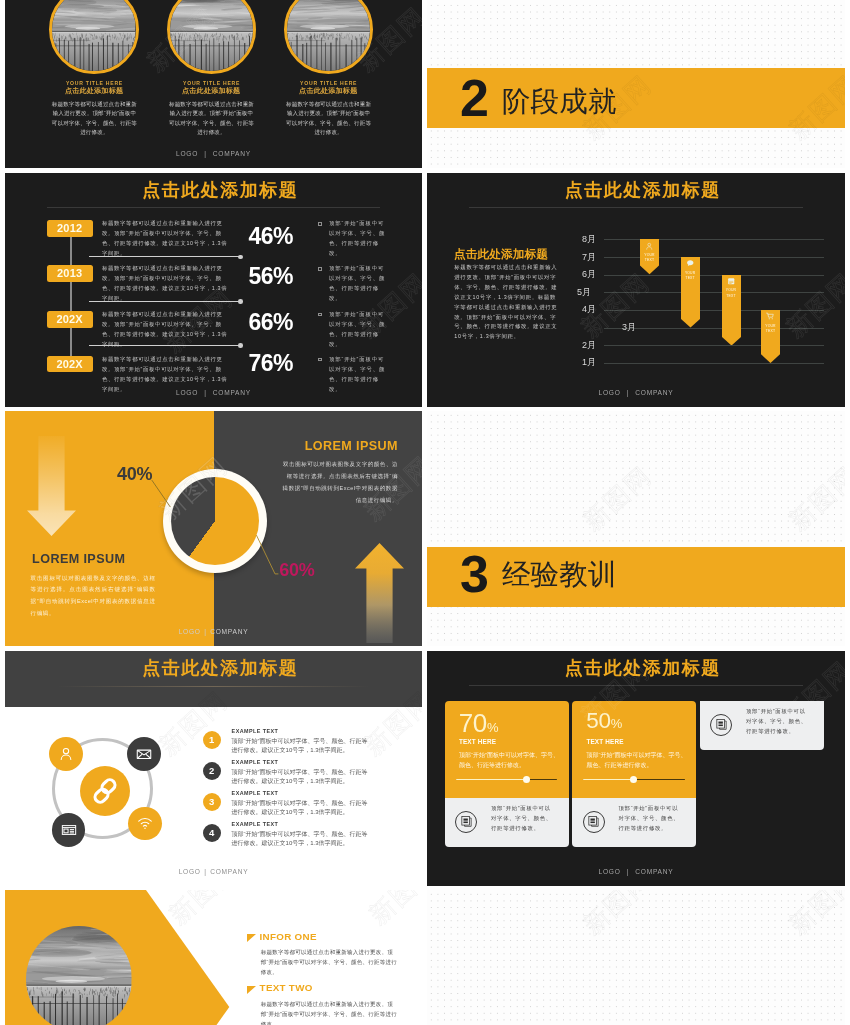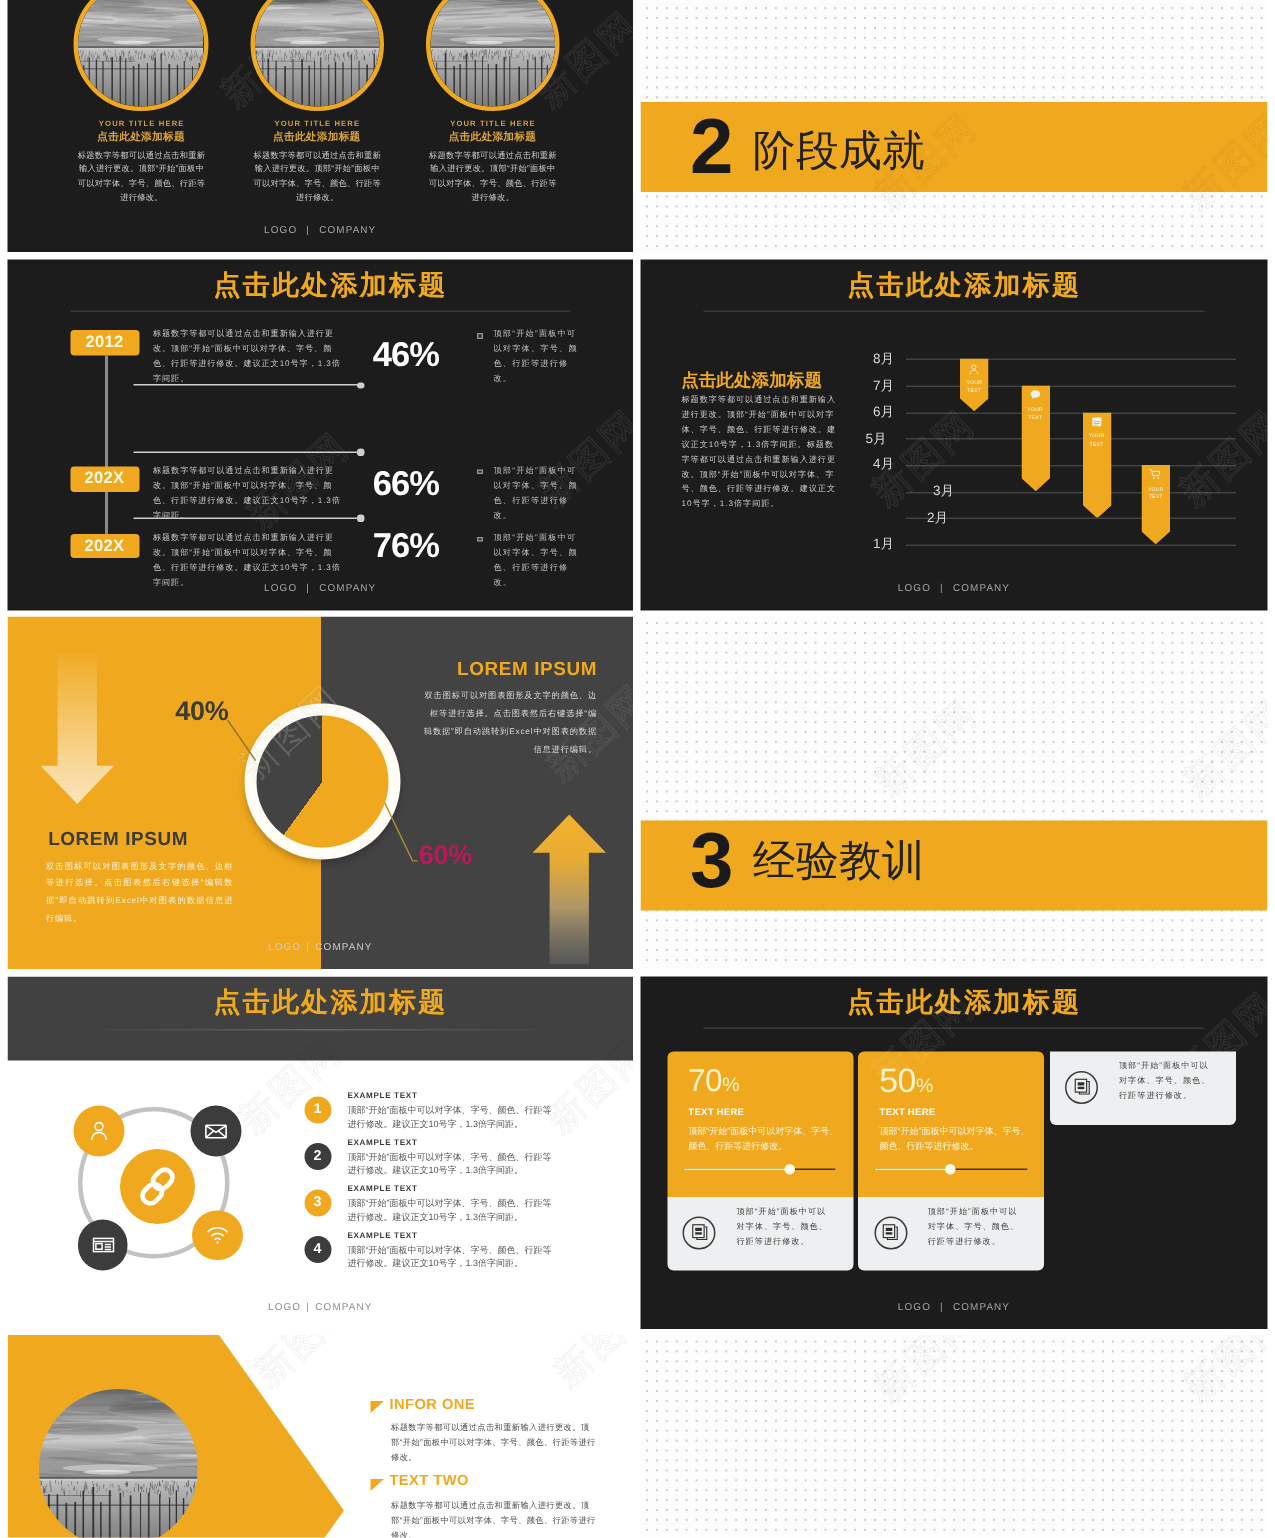--- a/index.html
+++ b/index.html
@@ -901,20 +901,27 @@
 <div class="slide colL r2 dk">
   <div class="s3-title">点击此处添加标题</div>
   <div class="s3-hr"></div>
   <div class="s3-row" style="top:47.2px;">
     <div class="s3-year">2012</div>
     <div class="s3-body">标题数字等都可以通过点击和重新输入进行更改。顶部“开始”面板中可以对字体、字号、颜色、行距等进行修改。建议正文10号字，1.3倍字间距。</div>
     <div class="s3-pct" style="top:5.2px">46%</div>
     <div class="s3-sq"></div>
     <div class="s3-note">顶部“开始”面板中可以对字体、字号、颜色、行距等进行修改。</div>
   </div>
+  <div class="s3-row" style="top:92.2px;">
+    <div class="s3-year">2013</div>
+    <div class="s3-body">标题数字等都可以通过点击和重新输入进行更改。顶部“开始”面板中可以对字体、字号、颜色、行距等进行修改。建议正文10号字，1.3倍字间距。</div>
+    <div class="s3-pct" style="top:0.3px">56%</div>
+    <div class="s3-sq"></div>
+    <div class="s3-note">顶部“开始”面板中可以对字体、字号、颜色、行距等进行修改。</div>
+  </div>
   <div class="s3-row" style="top:137.9px;">
     <div class="s3-year">202X</div>
     <div class="s3-body">标题数字等都可以通过点击和重新输入进行更改。顶部“开始”面板中可以对字体、字号、颜色、行距等进行修改。建议正文10号字，1.3倍字间距。</div>
     <div class="s3-pct" style="top:0.4px">66%</div>
     <div class="s3-sq"></div>
     <div class="s3-note">顶部“开始”面板中可以对字体、字号、颜色、行距等进行修改。</div>
   </div>
   <div class="s3-row" style="top:182.7px;">
     <div class="s3-year">202X</div>
     <div class="s3-body">标题数字等都可以通过点击和重新输入进行更改。顶部“开始”面板中可以对字体、字号、颜色、行距等进行修改。建议正文10号字，1.3倍字间距。</div>
@@ -947,21 +954,21 @@
   <div class="s4-axis" style="left:149px;top:79.5px;">7月</div>
   <div class="s4-grid" style="left:177px;right:21px;top:84.0px;"></div>
   <div class="s4-axis" style="left:149px;top:97.1px;">6月</div>
   <div class="s4-grid" style="left:177px;right:21px;top:101.6px;"></div>
   <div class="s4-axis" style="left:133px;top:114.8px;margin-left:11px;">5月</div>
   <div class="s4-grid" style="left:177px;right:21px;top:119.3px;"></div>
   <div class="s4-axis" style="left:149px;top:132.4px;">4月</div>
   <div class="s4-grid" style="left:177px;right:21px;top:136.9px;"></div>
   <div class="s4-axis" style="left:149px;top:150.0px;margin-left:40px;">3月</div>
   <div class="s4-grid" style="left:177px;right:21px;top:154.5px;"></div>
-  <div class="s4-axis" style="left:149px;top:167.6px;margin-left:36px;">2月</div>
+  <div class="s4-axis" style="left:149px;top:167.6px;">2月</div>
   <div class="s4-grid" style="left:177px;right:21px;top:172.1px;"></div>
   <div class="s4-axis" style="left:149px;top:185.2px;">1月</div>
   <div class="s4-grid" style="left:177px;right:21px;top:189.7px;"></div>
   <div class="s4-bar" style="left:213.0px;top:66.4px;height:35.2px;">
     <svg style="position:absolute;inset:0;width:100%;height:100%" viewBox="0 0 19 35.2" preserveAspectRatio="none">
           <path d="M0 0 H19 V26.6 L9.5 35.2 L0 26.6 Z" fill="#f0a91e"></path>
         </svg>
     <div style="position:absolute;left:5.4px;top:2.2px;width:8.5px;height:8.5px;color:#eaf3ec;">
           <svg style="display:block" viewBox="0 0 24 24" width="100%" height="100%" fill="none" stroke="currentColor" stroke-width="1.55">
             <circle cx="12" cy="7.6" r="4"></circle>
@@ -1132,21 +1139,21 @@
   <div class="s7-ib" style="left:226.6px;top:179.0px;">顶部“开始”面板中可以对字体、字号、颜色、行距等进行修改。建议正文10号字，1.3倍字间距。</div>
   <div class="wmd" style="left:150px;top:90px;">新图网</div>
   <div class="wmd" style="left:355px;top:90px;">新图网</div>
   <div class="footer" style="color:#8d8d8d"><span>LOGO</span><span class="sep">|</span><span>COMPANY</span></div>
 </div>
 <div class="slide colR r4 dk">
   <div class="s3-title">点击此处添加标题</div>
   <div class="s3-hr"></div>
   <div class="s8-card" style="left:17.9px;">
     <div class="s8-top">
-      <div class="s8-pct"><span class="val" style="font-size:21px">70</span><span class="sym">%</span></div>
+      <div class="s8-pct"><span class="val" style="font-size:26px">70</span><span class="sym">%</span></div>
       <div class="s8-h">TEXT HERE</div>
       <div class="s8-b">顶部“开始”面板中可以对字体、字号、颜色、行距等进行修改。</div>
       <div class="s8-track">
         <div class="s8-fill" style="width:70%"></div>
         <div class="s8-knob" style="left:calc(70% - 3.5px)"></div>
       </div>
     </div>
     <div class="s8-bot">
       <div class="s8-ic">
             <span style="position:absolute;left:3.6px;top:3.6px;width:13px;height:13px;color:#2e2e2e;display:block">

